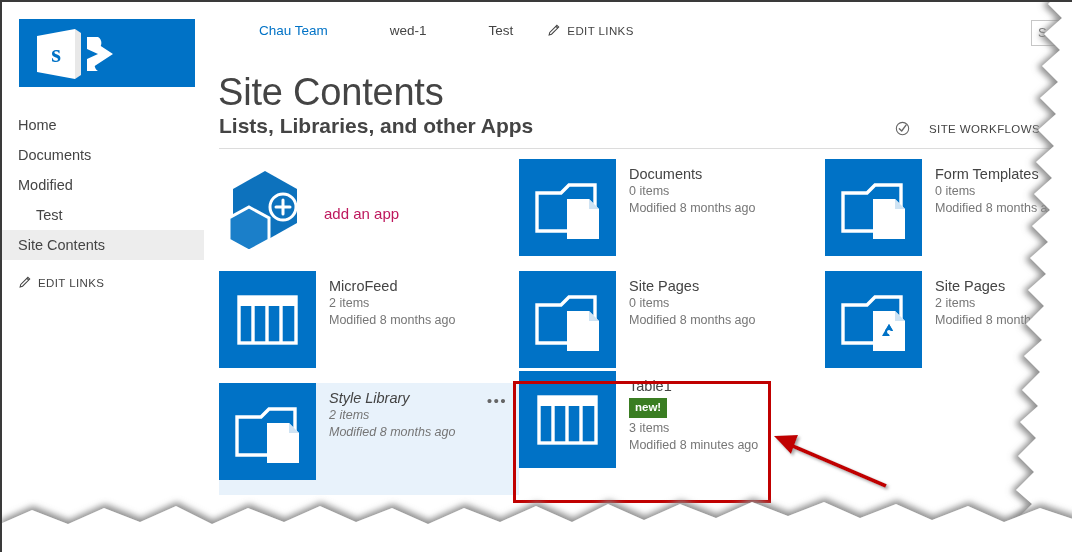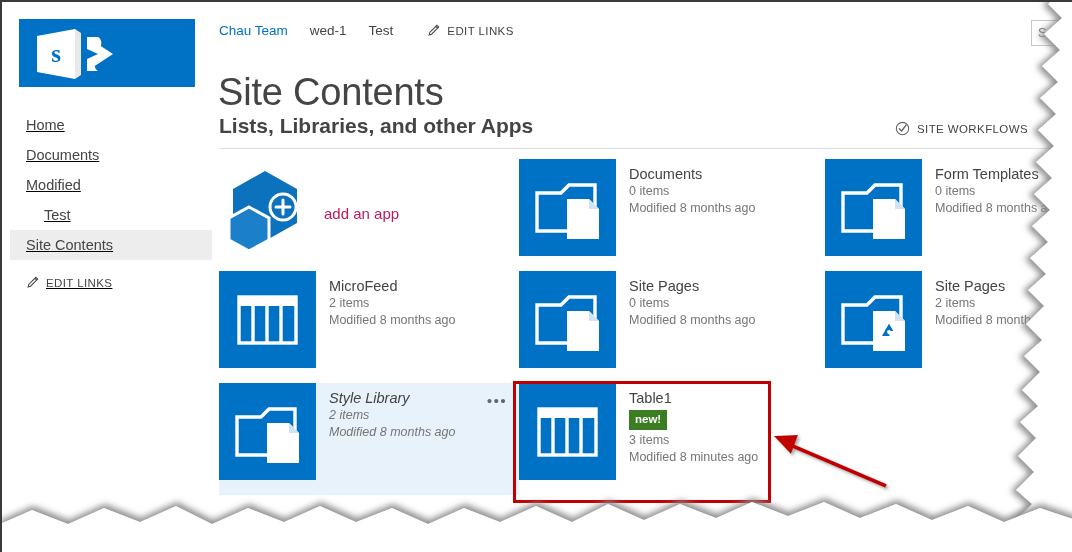--- a/index.html
+++ b/index.html
@@ -63,24 +63,23 @@
   }
   #logo-glyph {
     position: absolute;
     left: 16px;
     top: 10px;
   }
 
   
   #leftnav {
     position: absolute;
-    left: 8px;
+    left: 0;
     top: 108px;
     width: 202px;
-    text-decoration: underline;
   }
   .nav-item {
     display: block;
     font-size: 14.5px;
     color: #444444;
     padding: 7px 0 7px 16px;
     line-height: 16px;
     white-space: nowrap;
   }
   .nav-item.sub { padding-left: 34px; }
@@ -101,21 +100,21 @@
   
   #breadcrumb {
     position: absolute;
     left: 217px;
     top: 21px;
     display: flex;
     align-items: center;
     gap: 22px;
     font-size: 13.5px;
   }
-  .crumb { color: #444444; white-space: nowrap; }
+  .crumb { color: #444444; white-space: nowrap; margin-left: 40px; }
   .crumb.link { color: #0072C6; }
   #crumb-editlinks {
     display: flex;
     align-items: center;
     gap: 7px;
     font-size: 11.5px;
     letter-spacing: .4px;
     color: #444444;
     margin-left: 12px;
     white-space: nowrap;
@@ -161,21 +160,21 @@
     font-weight: 700;
     color: #444444;
     white-space: nowrap;
   }
   #site-workflows {
     position: absolute;
     left: 893px;
     top: 119px;
     display: flex;
     align-items: center;
-    gap: 7px;
+    gap: 19px;
     font-size: 11.5px;
     letter-spacing: .4px;
     color: #444444;
     white-space: nowrap;
   }
   #head-rule {
     position: absolute;
     left: 217px;
     top: 146px;
     width: 848px;
@@ -448,21 +447,21 @@
           </svg>
         </div>
         <div class="tile-text">
           <div class="tile-title">Style Library</div>
           <div class="ellipsis">•••</div>
           <div class="tile-meta">2 items</div>
           <div class="tile-meta">Modified 8 months ago</div>
         </div>
       </div>
 
-      <div class="tile" style="left:300px;top:224px;padding-left:48px;">
+      <div class="tile" style="left:300px;top:212px;padding-left:48px;">
         <div class="tile-icon">
           <svg width="97" height="97" viewBox="0 0 97 97">
             <rect x="20" y="26" width="57" height="46" fill="none" stroke="#ffffff" stroke-width="3.4"></rect>
             <rect x="20" y="26" width="57" height="9" fill="#ffffff"></rect>
             <path d="M34,35 L34,72 M48,35 L48,72 M62,35 L62,72" stroke="#ffffff" stroke-width="3.4"></path>
           </svg>
         </div>
         <div class="tile-text">
           <div class="tile-title">Table1</div>
           <div class="badge-new">new!</div>

